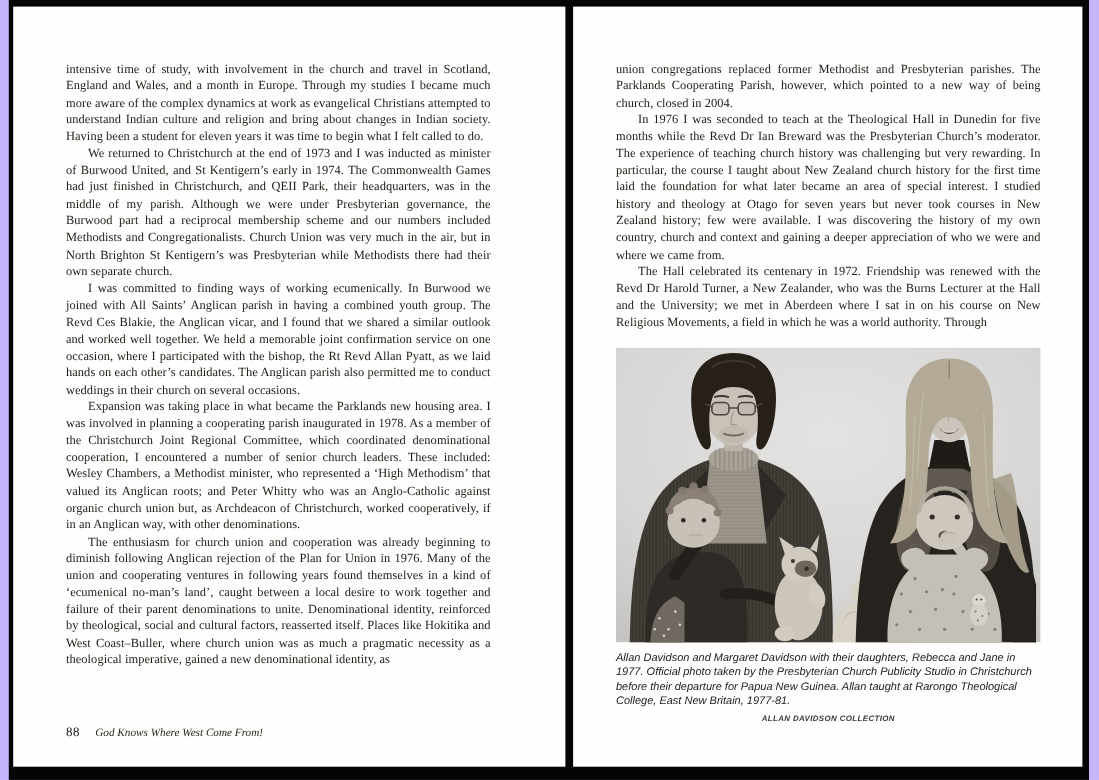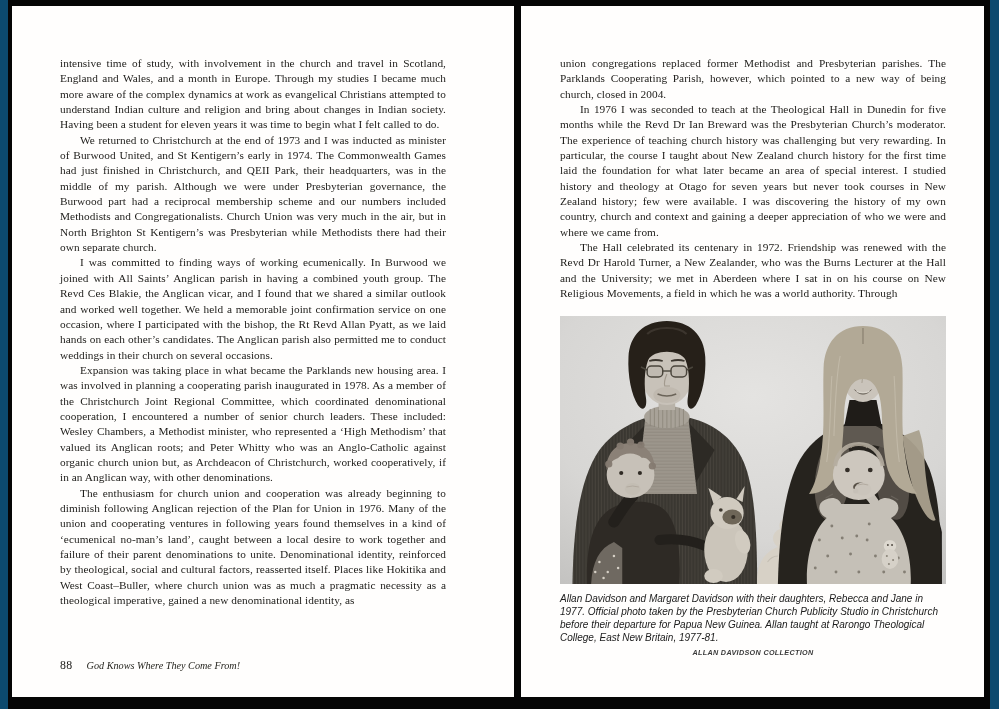--- a/index.html
+++ b/index.html
@@ -1,16 +1,16 @@
 <!DOCTYPE html>
 <html><head>
 <meta charset="utf-8">
 <style>
   html,body{margin:0;padding:0;background:#eceae8;}
-  .canvas{position:relative;width:999px;height:709px;background:#0c4a6e;overflow:hidden;
+  .canvas{position:relative;width:999px;height:709px;background:#c4b5fd;overflow:hidden;
           font-family:"Liberation Serif", serif;}
   .frame{position:absolute;left:8px;top:0;width:982px;height:709px;background:#050505;
          display:flex;gap:7px;box-sizing:border-box;padding:6px 6px 12px 4px;}
   .page{background:#fffefd;flex:1 1 0;position:relative;overflow:hidden;box-sizing:border-box;}
   .page.left{padding:50px 68px 0 48px;}
   .page.right{padding:50px 38px 0 39px;}
 
   .body-par{margin:0;font-size:11.3px;line-height:15.35px;color:#1d1c19;
             text-align:justify;letter-spacing:0.05px;}
   .indent{text-indent:20px;}
@@ -38,21 +38,21 @@
   <div class="frame">
 
     <section class="page left">
       <p class="body-par">intensive time of study, with involvement in the church and travel in Scotland, England and Wales, and a month in Europe. Through my studies I became much more aware of the complex dynamics at work as evangelical Christians attempted to understand Indian culture and religion and bring about changes in Indian society. Having been a student for eleven years it was time to begin what I felt called to do.</p>
       <p class="body-par indent">We returned to Christchurch at the end of 1973 and I was inducted as minister of Burwood United, and St Kentigern’s early in 1974. The Commonwealth Games had just finished in Christchurch, and QEII Park, their headquarters, was in the middle of my parish. Although we were under Presbyterian governance, the Burwood part had a reciprocal membership scheme and our numbers included Methodists and Congregationalists. Church Union was very much in the air, but in North Brighton St Kentigern’s was Presbyterian while Methodists there had their own separate church.</p>
       <p class="body-par indent">I was committed to finding ways of working ecumenically. In Burwood we joined with All Saints’ Anglican parish in having a combined youth group. The Revd Ces Blakie, the Anglican vicar, and I found that we shared a similar outlook and worked well together. We held a memorable joint confirmation service on one occasion, where I participated with the bishop, the Rt Revd Allan Pyatt, as we laid hands on each other’s candidates. The Anglican parish also permitted me to conduct weddings in their church on several occasions.</p>
       <p class="body-par indent">Expansion was taking place in what became the Parklands new housing area. I was involved in planning a cooperating parish inaugurated in 1978. As a member of the Christchurch Joint Regional Committee, which coordinated denominational cooperation, I encountered a number of senior church leaders. These included: Wesley Chambers, a Methodist minister, who represented a ‘High Methodism’ that valued its Anglican roots; and Peter Whitty who was an Anglo-Catholic against organic church union but, as Archdeacon of Christchurch, worked cooperatively, if in an Anglican way, with other denominations.</p>
       <p class="body-par indent">The enthusiasm for church union and cooperation was already beginning to diminish following Anglican rejection of the Plan for Union in 1976. Many of the union and cooperating ventures in following years found themselves in a kind of ‘ecumenical no-man’s land’, caught between a local desire to work together and failure of their parent denominations to unite. Denominational identity, reinforced by theological, social and cultural factors, reasserted itself. Places like Hokitika and West Coast–Buller, where church union was as much a pragmatic necessity as a theological imperative, gained a new denominational identity, as</p>
       <footer class="page-footer">
         <span class="pagenum">88</span>
-        <span class="running">God Knows Where They Come From!</span>
+        <span class="running">God Knows Where West Come From!</span>
       </footer>
     </section>
 
     <section class="page right">
       <p class="body-par">union congregations replaced former Methodist and Presbyterian parishes. The Parklands Cooperating Parish, however, which pointed to a new way of being church, closed in 2004.</p>
       <p class="body-par indent">In 1976 I was seconded to teach at the Theological Hall in Dunedin for five months while the Revd Dr Ian Breward was the Presbyterian Church’s moderator. The experience of teaching church history was challenging but very rewarding. In particular, the course I taught about New Zealand church history for the first time laid the foundation for what later became an area of special interest. I studied history and theology at Otago for seven years but never took courses in New Zealand history; few were available. I was discovering the history of my own country, church and context and gaining a deeper appreciation of who we were and where we came from.</p>
       <p class="body-par indent">The Hall celebrated its centenary in 1972. Friendship was renewed with the Revd Dr Harold Turner, a New Zealander, who was the Burns Lecturer at the Hall and the University; we met in Aberdeen where I sat in on his course on New Religious Movements, a field in which he was a world authority. Through</p>
 
       <figure class="photo-figure">
         <div class="photo-box">

